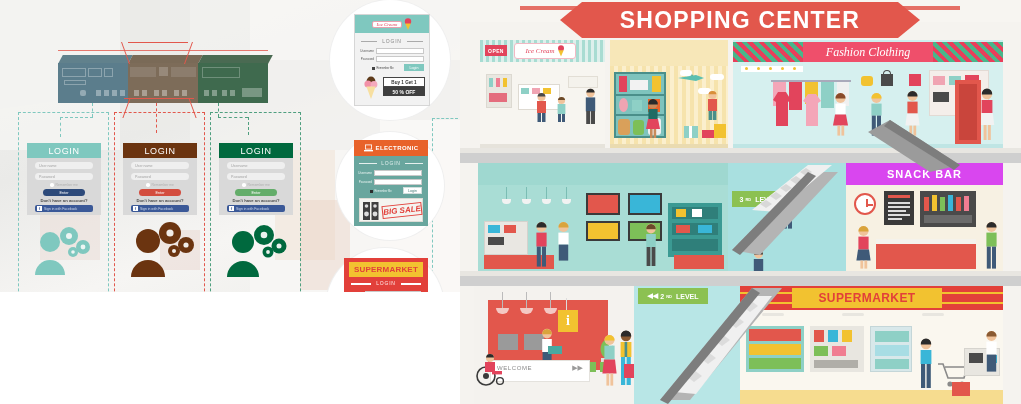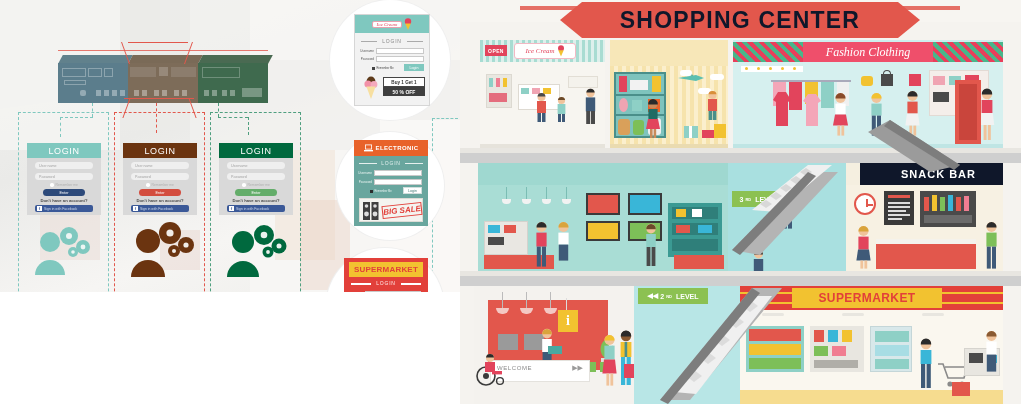--- a/index.html
+++ b/index.html
@@ -62,21 +62,21 @@
   .m-rem { position:absolute; display:flex; align-items:center; gap:1.5px; font-size:2.6px; color:#4a4a4a;}
   .m-promo { position:absolute; display:flex; align-items:center; justify-content:center; }
 
   .dashed-route { position:absolute; border:1px dashed; }
 
   
   #mall { position:absolute; left:460px; top:0; width:561px; height:404px; overflow:hidden; background:#ffffff; }
   .floor { position:absolute; left:0; width:561px; }
   .slab { position:absolute; background:#d8d8d8; }
   .store { position:absolute; overflow:hidden; }
-  .ribbon-txt { color:#0f172a; font-weight:bold; letter-spacing:1.2px; font-family:"Liberation Sans",sans-serif;text-align:center; }
+  .ribbon-txt { color:#ffffff; font-weight:bold; letter-spacing:1.2px; font-family:"Liberation Sans",sans-serif;text-align:center; }
 
   .person { position:absolute; }
   .lvlbadge { position:absolute; background:#8cc152; color:#fff; display:flex; align-items:center;
               justify-content:center; gap:2px; font-size:7px; font-weight:bold; }
 </style>
 </head>
 <body>
 
 <div id="root">
 
@@ -692,21 +692,21 @@
         <div class="person" style="left:24px;top:86px;">
           <svg width="13" height="26" viewBox="0 0 13 26">
               <circle cx="6.5" cy="5" r="4.4" fill="#f0c39b"></circle>
               <path d="M6.5 0.8 a4.4 4.4 0 0 1 4.4 4.7 l-8.8 0 a4.4 4.4 0 0 1 4.4 -4.7z" fill="#2b2b2b"></path>
               <rect x="1.8" y="10" width="9.4" height="16" fill="#3f5a78"></rect>
             </svg>
         </div>
       </div>
 
       <div class="store" style="left:386px;top:0;width:157px;height:113px;background:#f5efe0;">
-        <div style="position:absolute;left:0;top:0;width:157px;height:22px;background:#0f172a;display:flex;align-items:center;justify-content:center;margin-left:14px;">
+        <div style="position:absolute;left:0;top:0;width:157px;height:22px;background:#d946ef;display:flex;align-items:center;justify-content:center;">
           <span style="color:#fff;font-size:11px;font-weight:bold;letter-spacing:1px;">SNACK BAR</span>
         </div>
         <div style="position:absolute;left:0;top:22px;width:157px;height:91px;background:#f7f1e3;"></div>
 
         <div style="position:absolute;left:8px;top:30px;width:22px;height:22px;border-radius:50%;background:#fff;border:2px solid #e2574c;">
           <div style="position:absolute;left:10px;top:4px;width:1.6px;height:8px;background:#e2574c;"></div>
           <div style="position:absolute;left:10px;top:9px;width:7px;height:1.6px;background:#e2574c;"></div>
         </div>
 
         <div style="position:absolute;left:38px;top:28px;width:30px;height:34px;background:#3a3a3a;">

